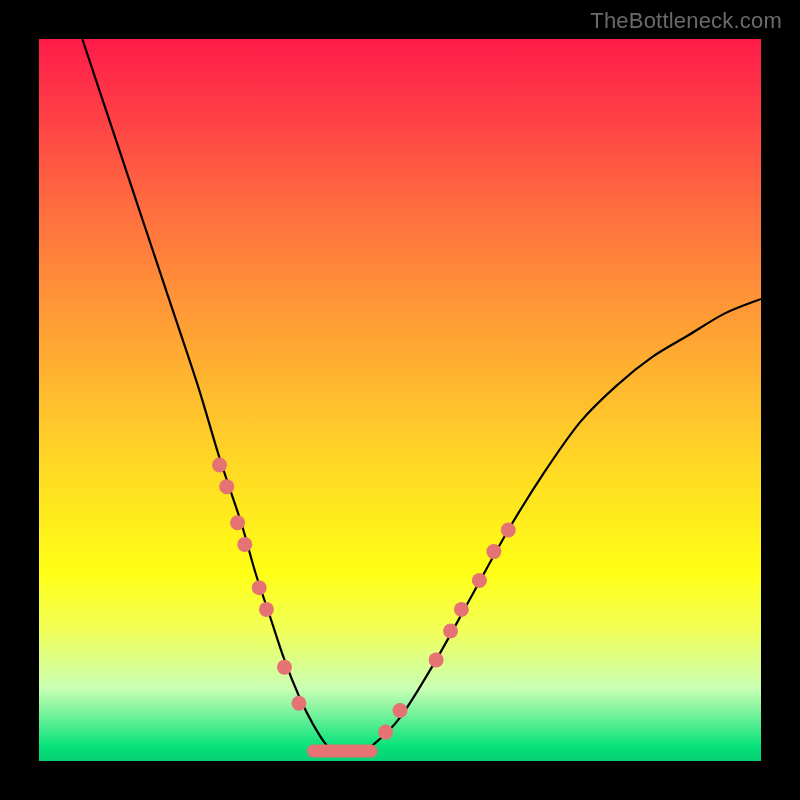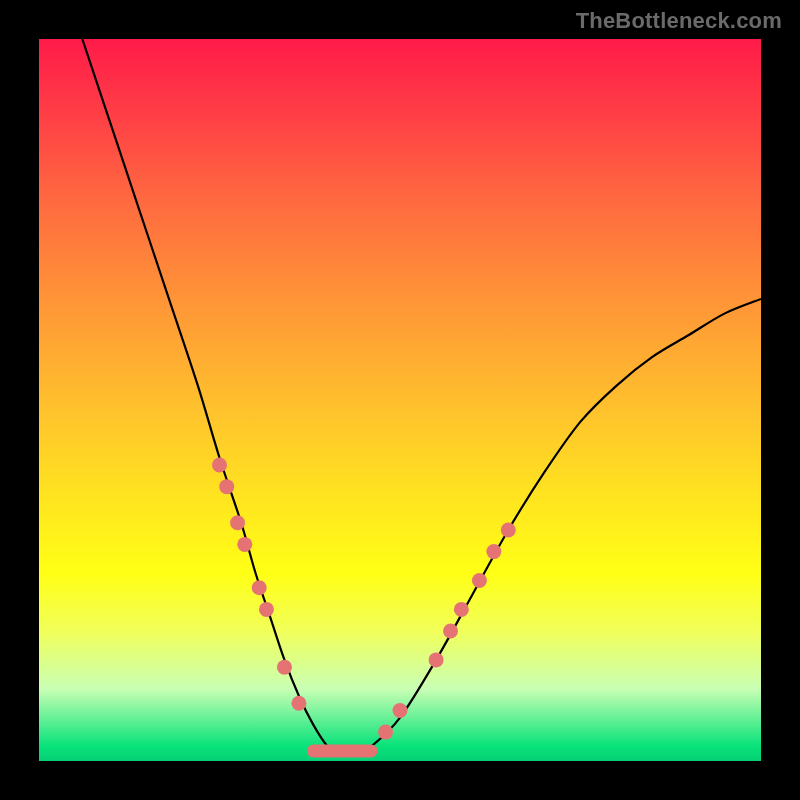--- a/index.html
+++ b/index.html
@@ -38,21 +38,21 @@
       #07cf75 100%
     );
     overflow: hidden;
   }
   .watermark {
     position: absolute;
     top: 8px;
     right: 18px;
     color: #6a6a6a;
     font-size: 22px;
-    font-weight: 700;
+    font-weight: 400;
     letter-spacing: 0.2px;
     user-select: none;
   }
   svg.curve {
     position: absolute;
     left: 0; top: 0;
     width: 722px;
     height: 722px;
   }
   .curve path {

